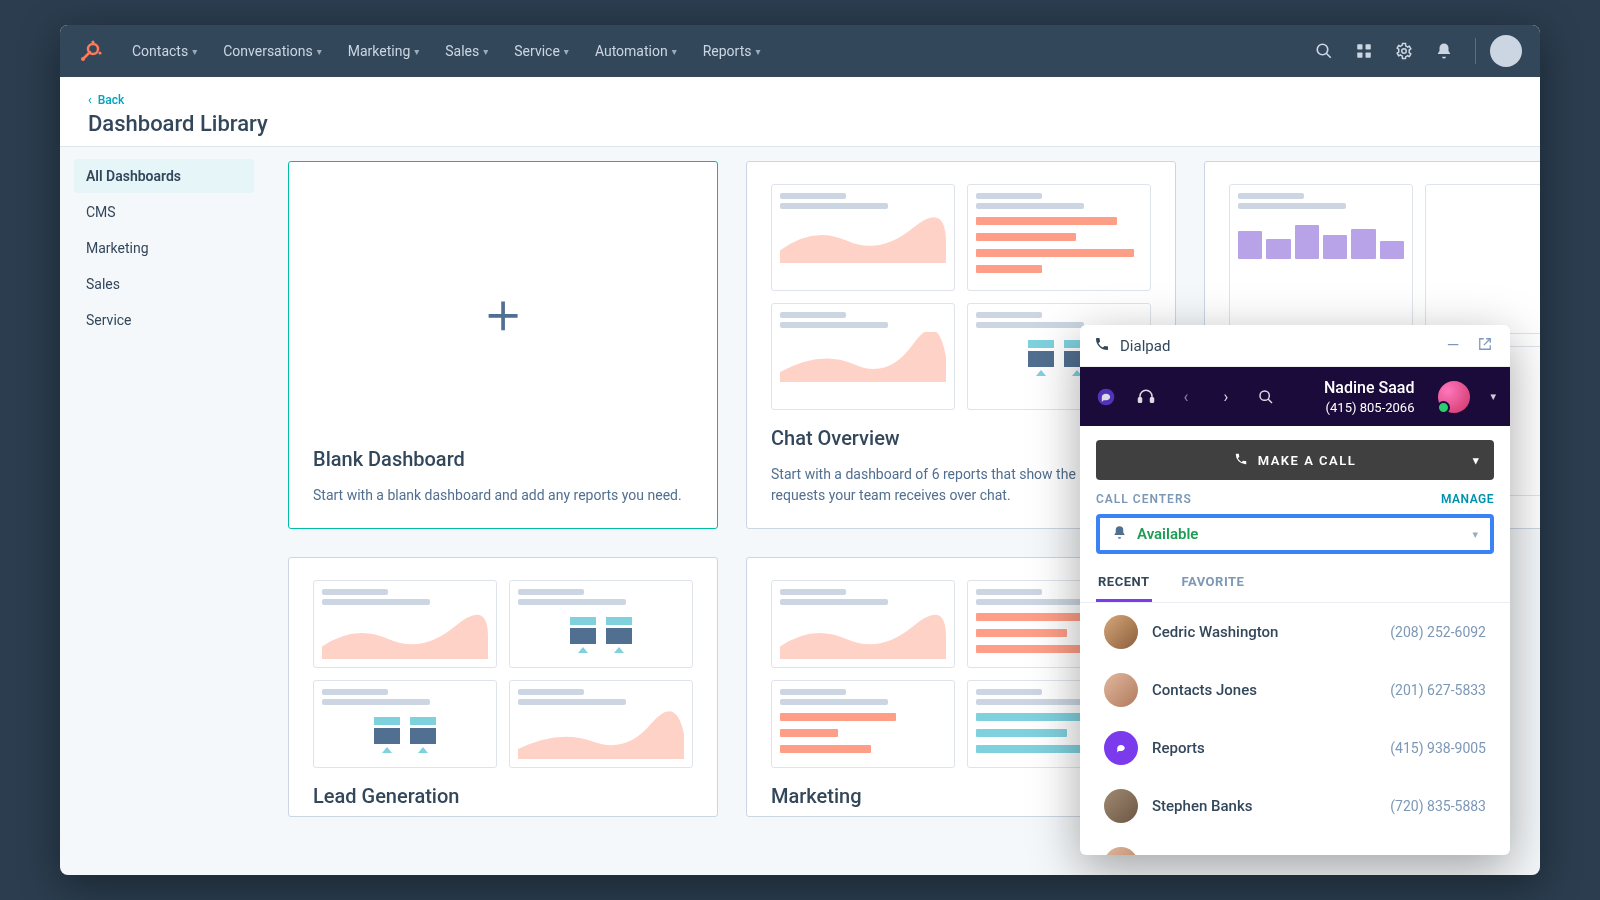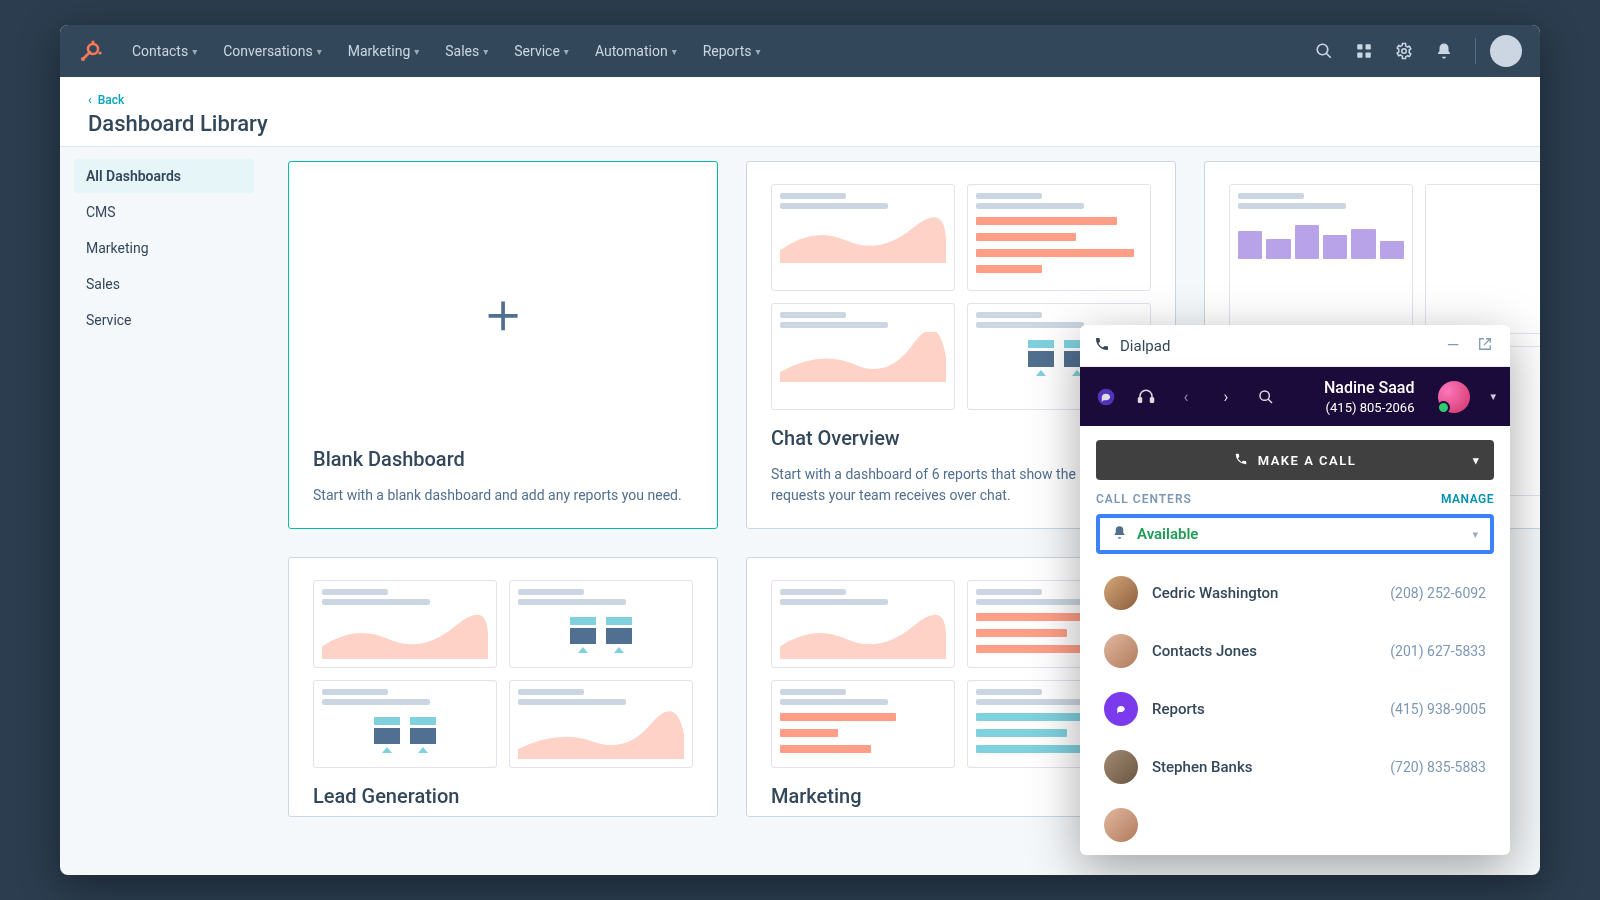--- a/index.html
+++ b/index.html
@@ -396,20 +396,24 @@
     </div>
 
     <div class="status-sel">
       <span class="bell"><svg width="15" height="15" viewBox="0 0 24 24" fill="#516f90">
             <path d="M12 2a6 6 0 0 0-6 6v4l-2 3v1h16v-1l-2-3V8a6 6 0 0 0-6-6zm0 20a2.5 2.5 0 0 0 2.5-2.5h-5A2.5 2.5 0 0 0 12 22z"></path>
           </svg></span>
       <span class="st">Available</span>
       <span class="dd">▾</span>
     </div>
 
+    <div class="tabs">
+      <div class="tab active">RECENT</div>
+      <div class="tab">FAVORITE</div>
+    </div>
 
     <div class="contacts">
       <div class="crow">
         <div class="cavatar" style="background:linear-gradient(135deg,#d6a77a,#8b5e3c)"></div>
         <div class="cname">Cedric Washington</div>
         <div class="cphone">(208) 252-6092</div>
       </div>
       <div class="crow">
         <div class="cavatar" style="background:linear-gradient(135deg,#e1b8a0,#b17a5c)"></div>
         <div class="cname">Contacts Jones</div>

